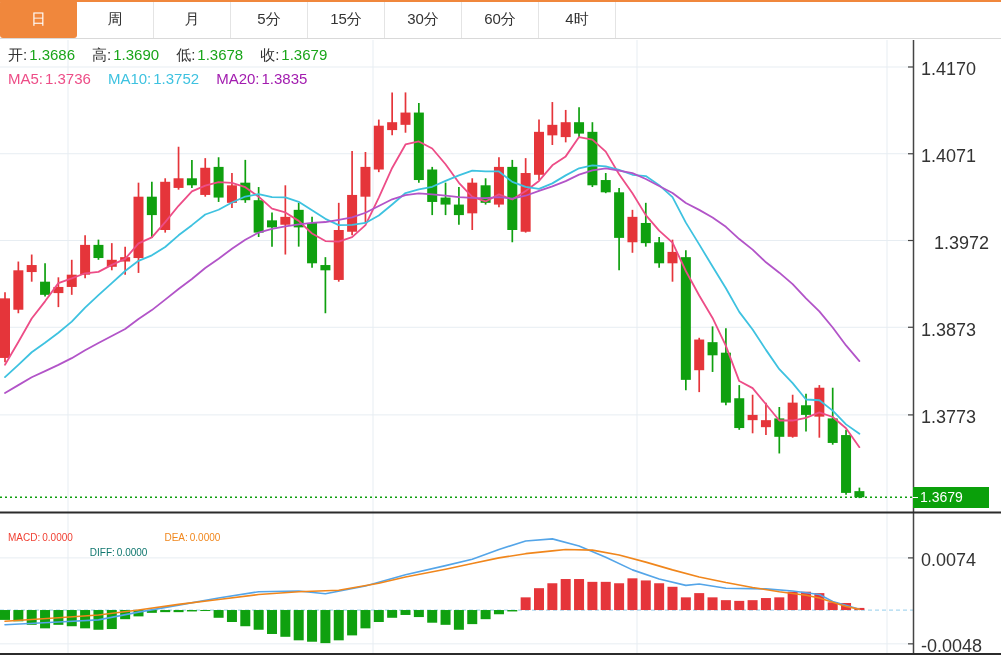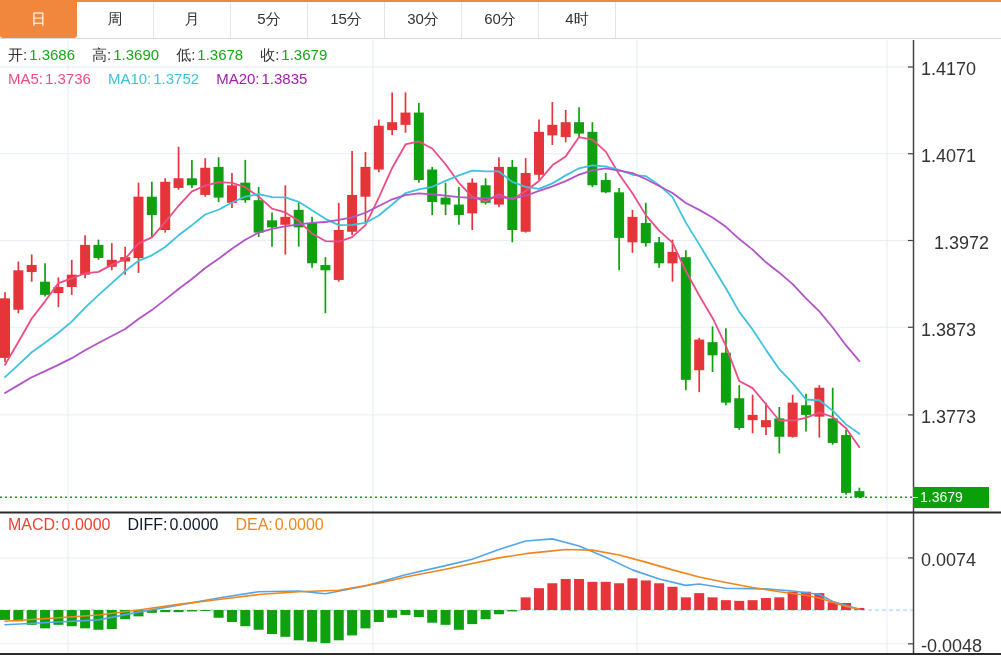--- a/index.html
+++ b/index.html
@@ -318,26 +318,26 @@
   <div class="ticklabel" style="top:146px;">1.4071</div>
   <div class="ticklabel" style="top:233px;margin-left:13px;">1.3972</div>
   <div class="ticklabel" style="top:320px;">1.3873</div>
   <div class="ticklabel" style="top:407px;">1.3773</div>
 
   <div id="pricetag">
       <span class="dash"></span>
       <span>1.3679</span>
     </div>
 
-  <div class="overlay row" style="left:8px;top:516px;font-size:16px;">
+  <div class="overlay row" style="left:8px;top:516px;font-size:10px;">
     <span class="pair" style="color: rgb(240, 65, 52);">
         <span>MACD:</span>
         <span class="val">0.0000</span>
       </span>
-    <span class="pair" style="color: #0f172a;">
+    <span class="pair" style="color: #0f766e; margin-top: 31px;">
         <span>DIFF:</span>
         <span class="val">0.0000</span>
       </span>
     <span class="pair" style="color: rgb(240, 134, 28);">
         <span>DEA:</span>
         <span class="val">0.0000</span>
       </span>
   </div>
 
   <div class="ticklabel" style="top:550px;">0.0074</div>

